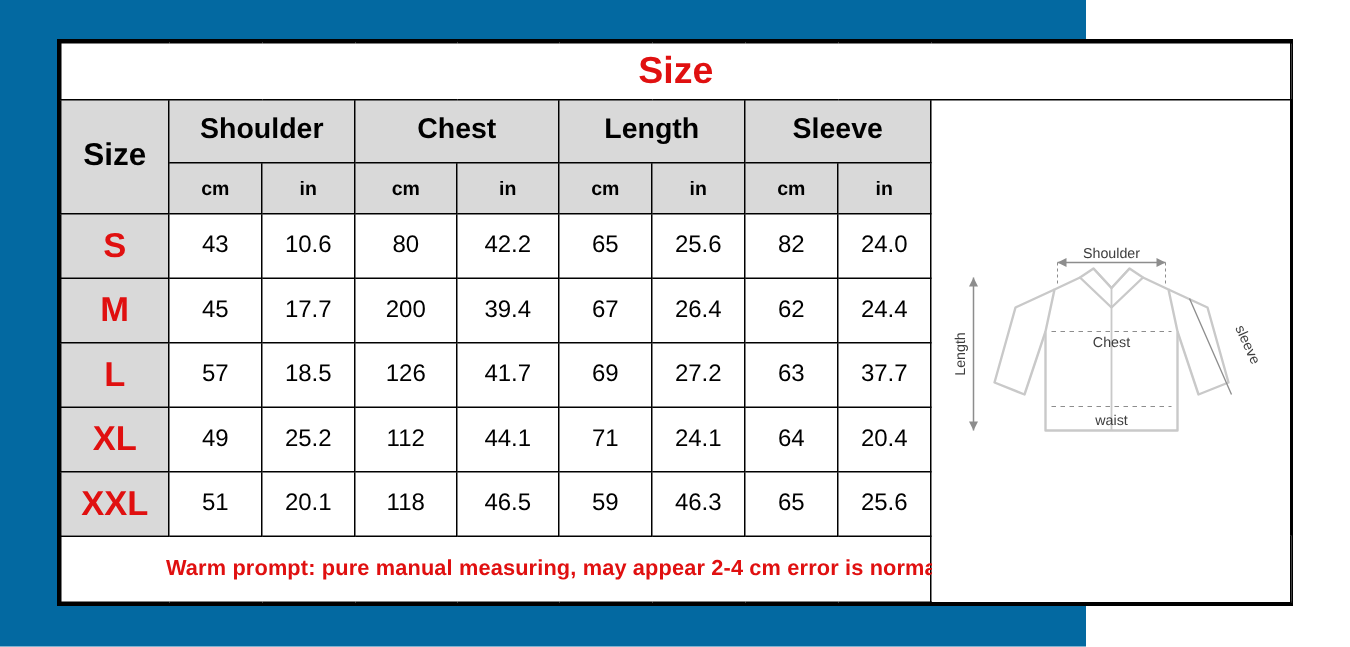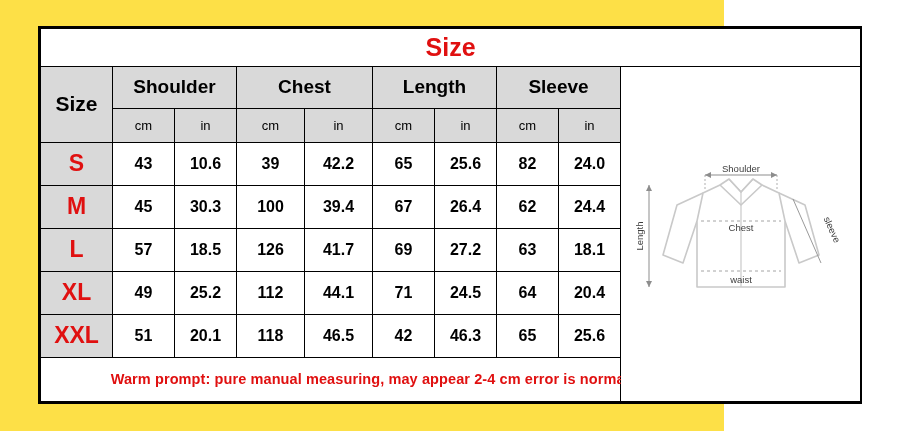--- a/index.html
+++ b/index.html
@@ -10,21 +10,21 @@
   body {
     width: 900px;
     height: 431px;
     font-family: "Liberation Sans", sans-serif;
     overflow: hidden;
   }
   .page {
     position: relative;
     width: 724px;
     height: 431px;
-    background: #fde047;
+    background: #0369a1;
   }
   .chart-wrap {
     position: absolute;
     left: 38px;
     top: 26px;
     width: 824px;
     height: 378px;
     border: 2px solid #000000;
     box-sizing: border-box;
     background: #ffffff;
@@ -51,21 +51,21 @@
   .hdr-group {
     background: #d9d9d9;
     font-size: 19px;
     font-weight: bold;
     color: #000000;
     height: 40px;
   }
   .hdr-unit {
     background: #d9d9d9;
     font-size: 13px;
-    font-weight: normal;
+    font-weight: bold;
     color: #000000;
     height: 32px;
   }
   .corner-size {
     background: #d9d9d9;
     font-size: 21px;
     font-weight: bold;
     color: #000000;
   }
   .size-label {
@@ -73,21 +73,20 @@
     color: #e01010;
     font-weight: bold;
     font-size: 23px;
     height: 41px;
   }
   .val {
     background: #ffffff;
     color: #000000;
     font-size: 16px;
     height: 41px;
-    font-weight: bold;
   }
   .diagram-cell {
     background: #ffffff;
     padding: 0;
     position: relative;
   }
   .diagram-inner {
     position: relative;
     width: 100%;
     height: 100%;
@@ -184,71 +183,71 @@
           <td class="hdr-unit">cm</td>
           <td class="hdr-unit">in</td>
           <td class="hdr-unit">cm</td>
           <td class="hdr-unit">in</td>
         </tr>
 
         <tr>
           <td class="size-label">S</td>
           <td class="val">43</td>
           <td class="val">10.6</td>
-          <td class="val">39</td>
+          <td class="val">80</td>
           <td class="val">42.2</td>
           <td class="val">65</td>
           <td class="val">25.6</td>
           <td class="val">82</td>
           <td class="val">24.0</td>
         </tr>
 
         <tr>
           <td class="size-label">M</td>
           <td class="val">45</td>
-          <td class="val">30.3</td>
-          <td class="val">100</td>
+          <td class="val">17.7</td>
+          <td class="val">200</td>
           <td class="val">39.4</td>
           <td class="val">67</td>
           <td class="val">26.4</td>
           <td class="val">62</td>
           <td class="val">24.4</td>
         </tr>
 
         <tr>
           <td class="size-label">L</td>
           <td class="val">57</td>
           <td class="val">18.5</td>
           <td class="val">126</td>
           <td class="val">41.7</td>
           <td class="val">69</td>
           <td class="val">27.2</td>
           <td class="val">63</td>
-          <td class="val">18.1</td>
+          <td class="val">37.7</td>
         </tr>
 
         <tr>
           <td class="size-label">XL</td>
           <td class="val">49</td>
           <td class="val">25.2</td>
           <td class="val">112</td>
           <td class="val">44.1</td>
           <td class="val">71</td>
-          <td class="val">24.5</td>
+          <td class="val">24.1</td>
           <td class="val">64</td>
           <td class="val">20.4</td>
         </tr>
 
         <tr>
           <td class="size-label">XXL</td>
           <td class="val">51</td>
           <td class="val">20.1</td>
           <td class="val">118</td>
           <td class="val">46.5</td>
-          <td class="val">42</td>
+          <td class="val">59</td>
           <td class="val">46.3</td>
           <td class="val">65</td>
           <td class="val">25.6</td>
         </tr>
 
         <tr>
           <td class="note-cell" colspan="10">Warm prompt: pure manual measuring, may appear 2-4 cm error is normal.Please understanding!</td>
         </tr>
       </tbody>
     </table>

